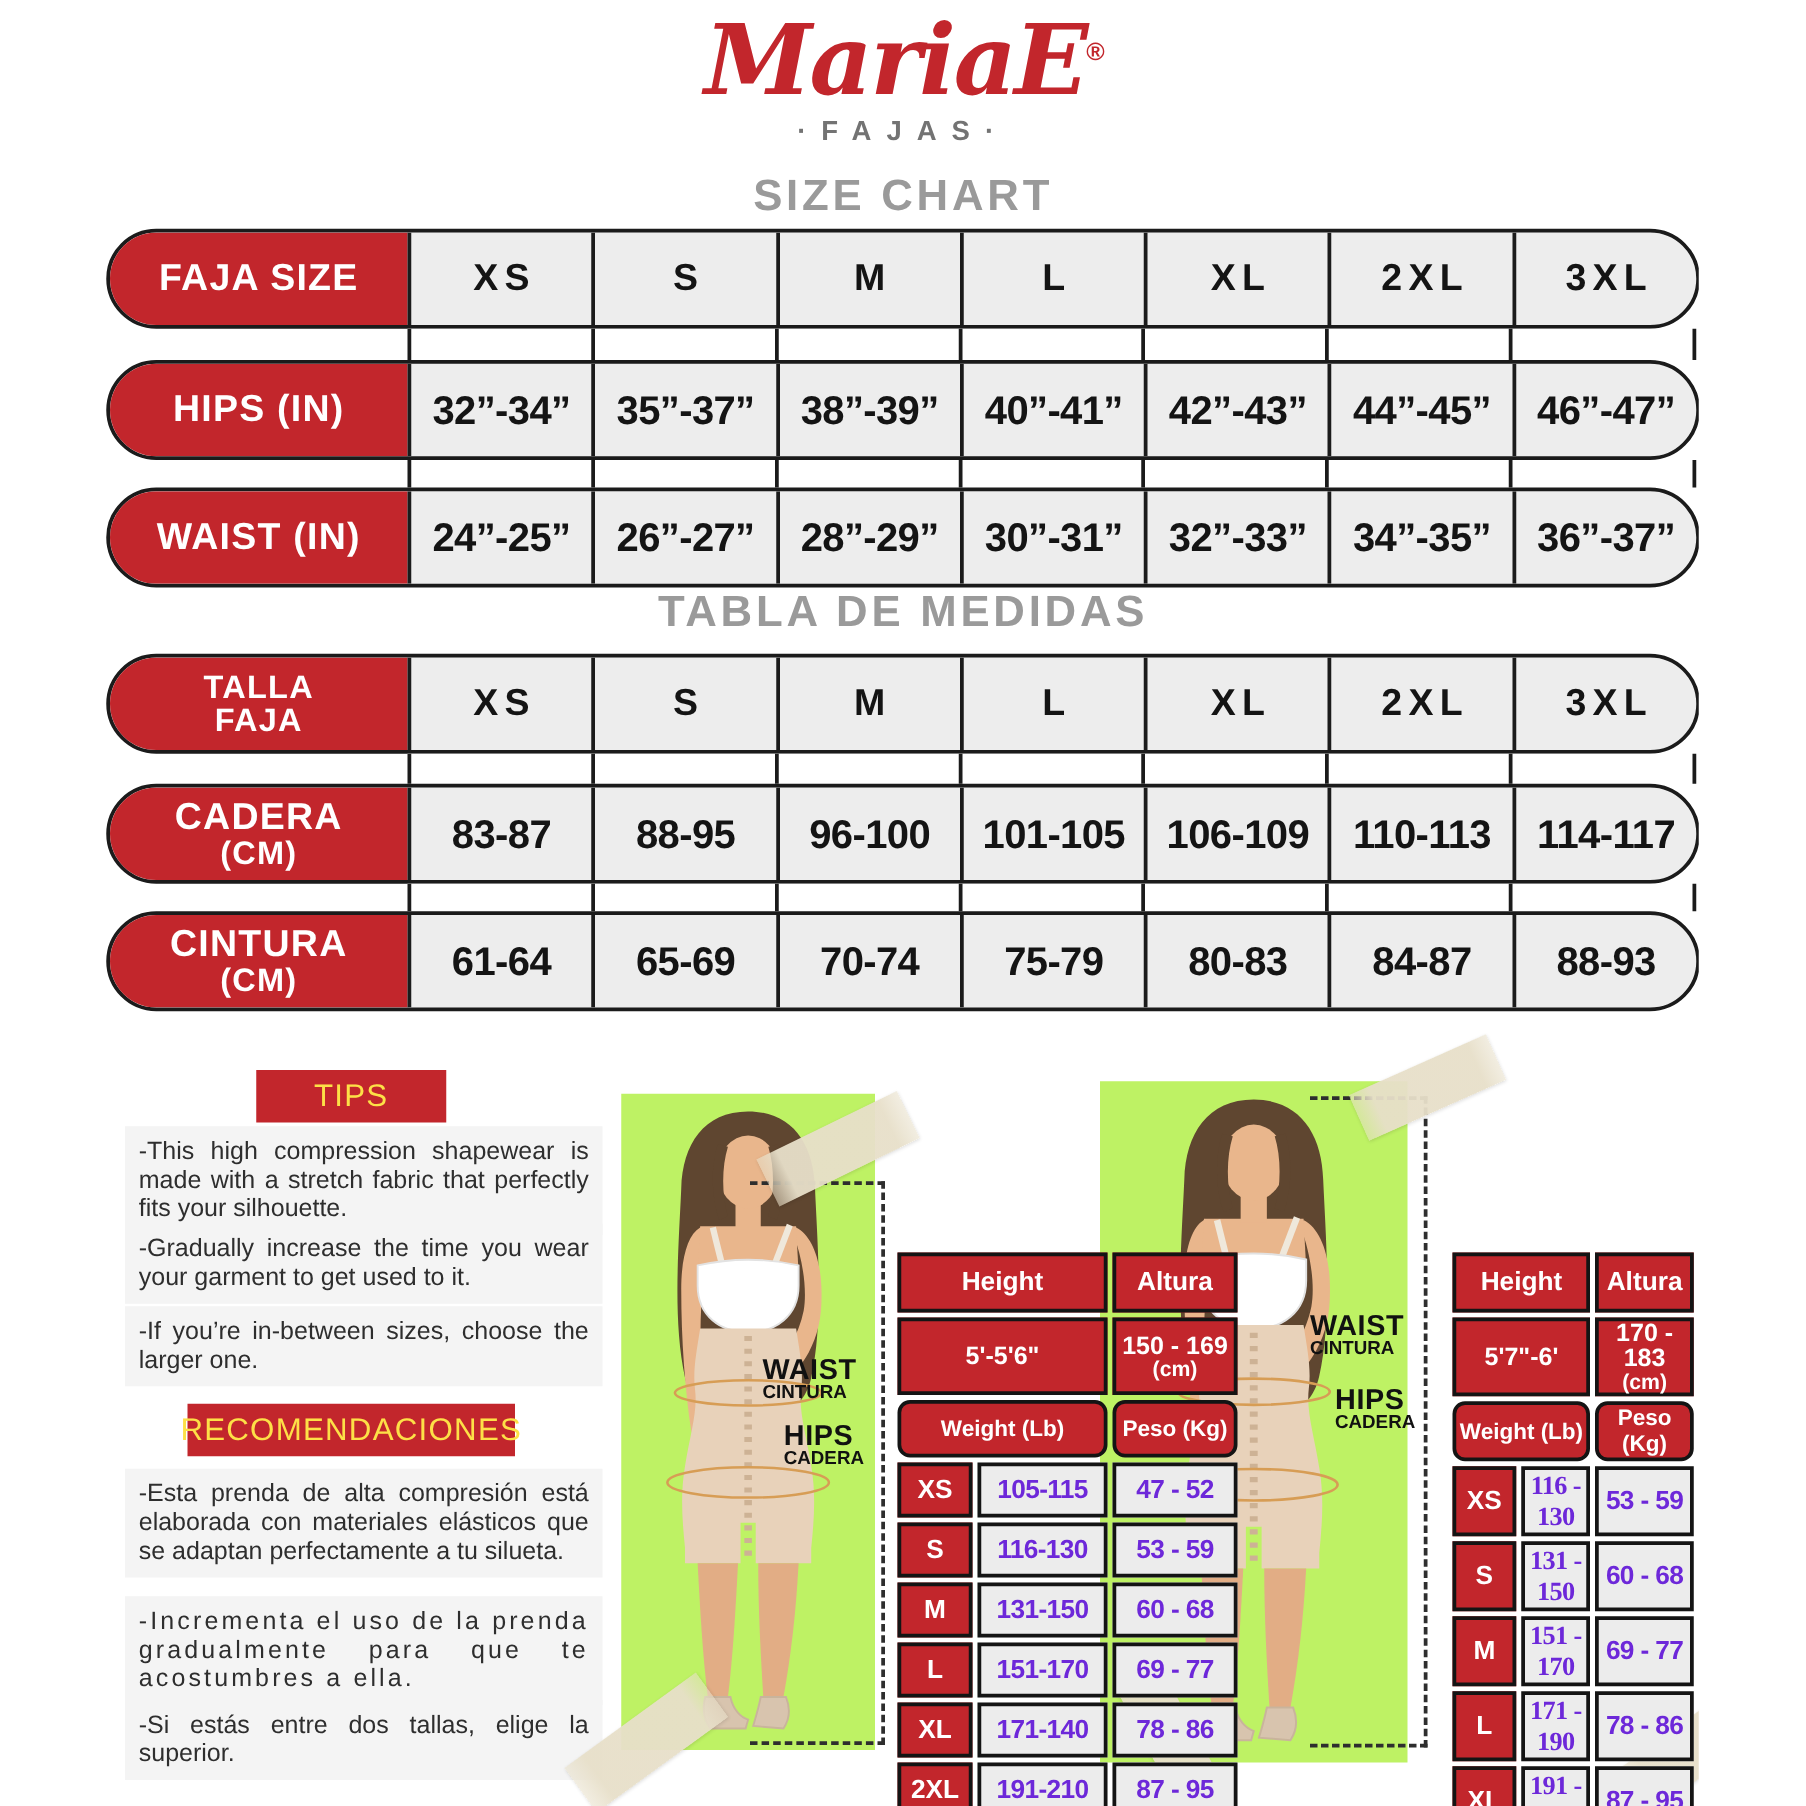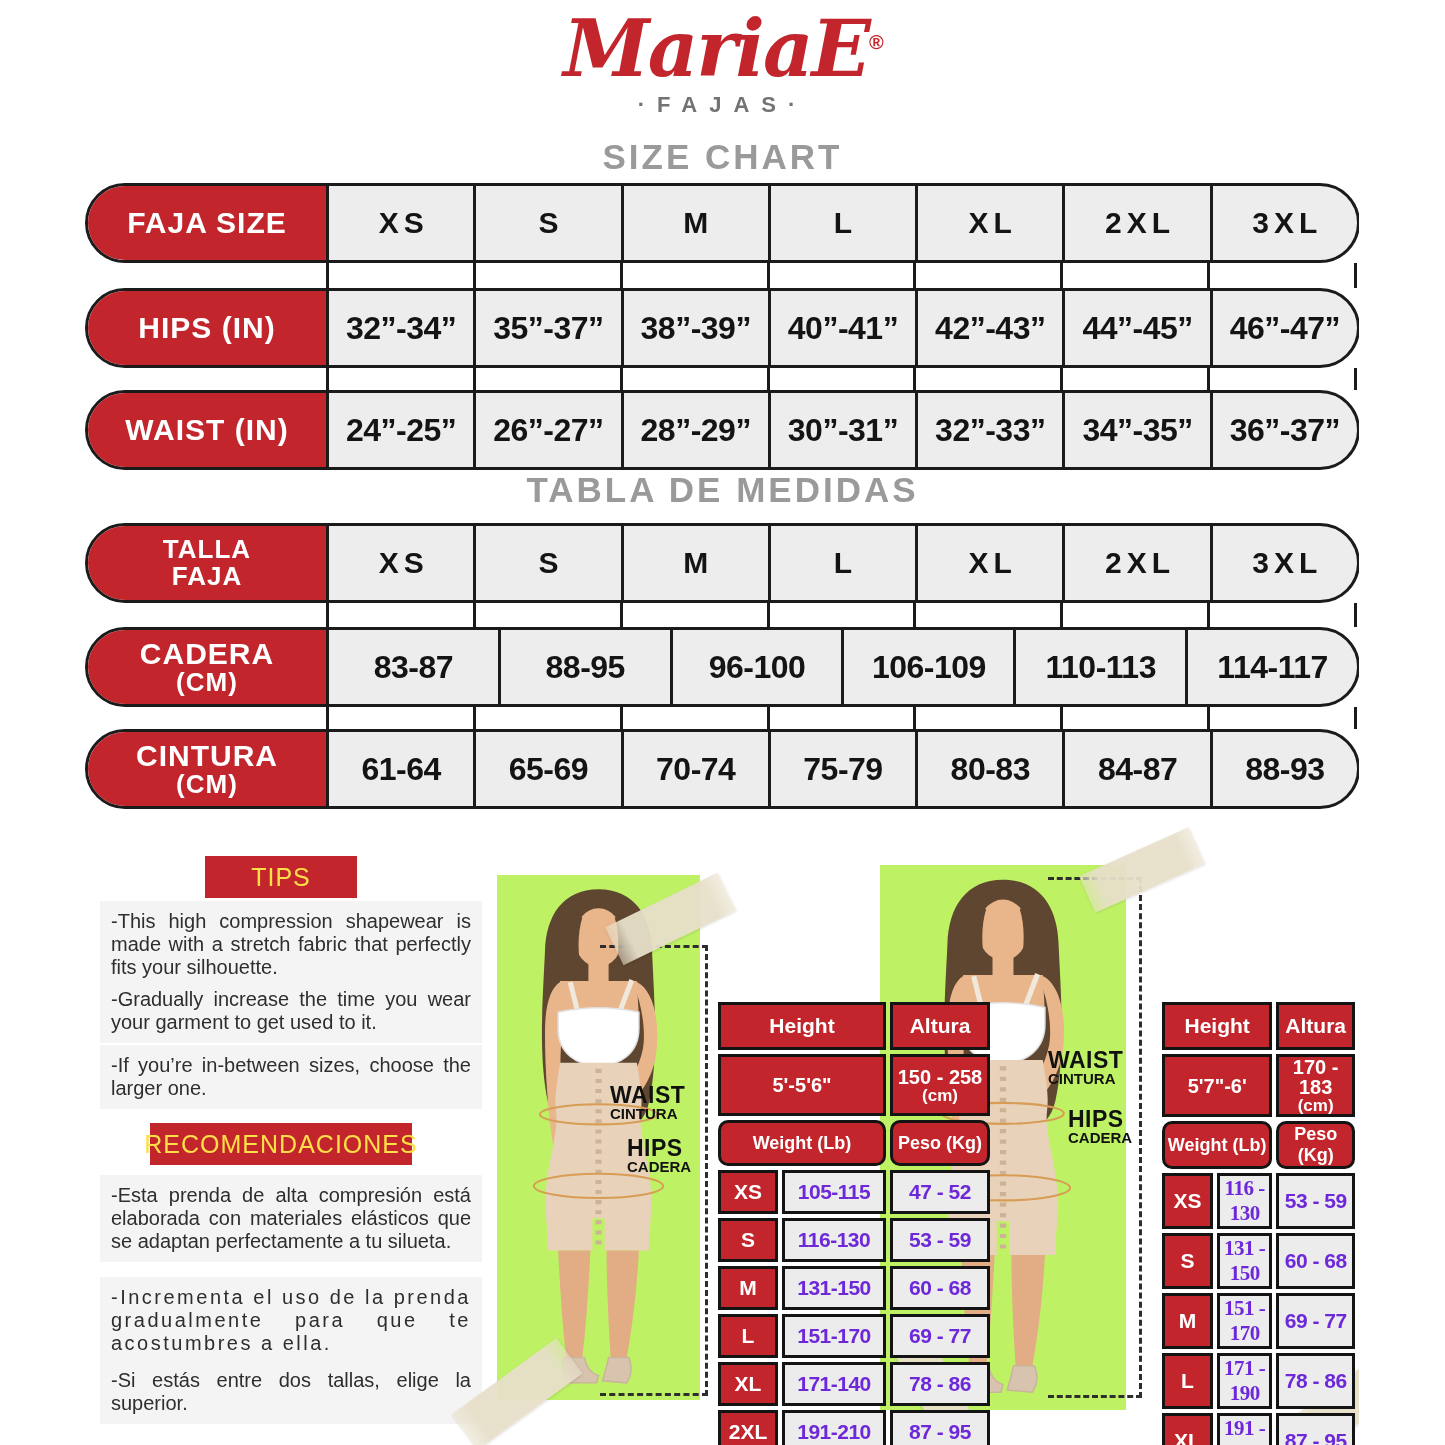--- a/index.html
+++ b/index.html
@@ -155,20 +155,21 @@
     </div>
 
   <div class="row" style="top:627px;">
     <div class="lbl">
       <span>CADERA</span>
       <span class="l2">(CM)</span>
     </div>
     <div class="c">83-87</div>
     <div class="c">88-95</div>
     <div class="c">96-100</div>
+    <div class="c">101-105</div>
     <div class="c">106-109</div>
     <div class="c">110-113</div>
     <div class="c">114-117</div>
   </div>
   <div class="conn" style="top:707px;height:22px;">
       <i></i>
       <i></i>
       <i></i>
       <i></i>
       <i></i>
@@ -276,21 +277,21 @@
   <div class="tape" style="left:1295px;top:1375px;width:125px;height:44px;transform:rotate(-36deg);"></div>
 
   <table class="wt" style="left:714px;top:998px;">
     <tbody>
         <tr>
           <td colspan="2" class="red hh">Height</td>
         <td class="red hh w2">Altura</td>
         </tr>
     <tr>
           <td colspan="2" class="red sub">5'-5'6"</td>
-        <td class="red sub"><span>150 - 258</span><span class="small">(cm)</span></td>
+        <td class="red sub"><span>150 - 169</span><span class="small">(cm)</span></td>
         </tr>
     <tr>
           <td colspan="2" class="red wl">Weight (Lb)</td>
         <td class="red wl">Peso (Kg)</td>
         </tr>
     <tr class="data">
           <td class="red sz">XS</td>
           <td class="d w1">105-115</td>
           <td class="d w2">47 - 52</td>
         </tr>

